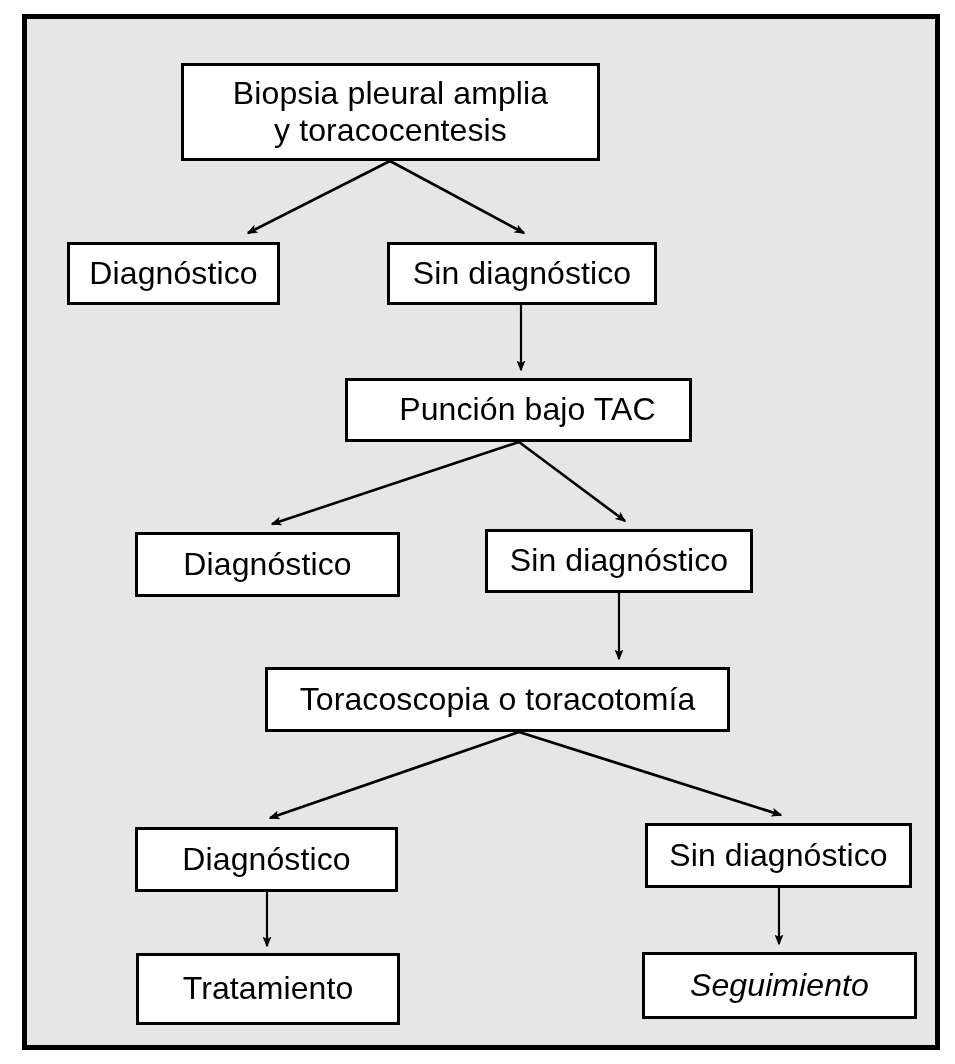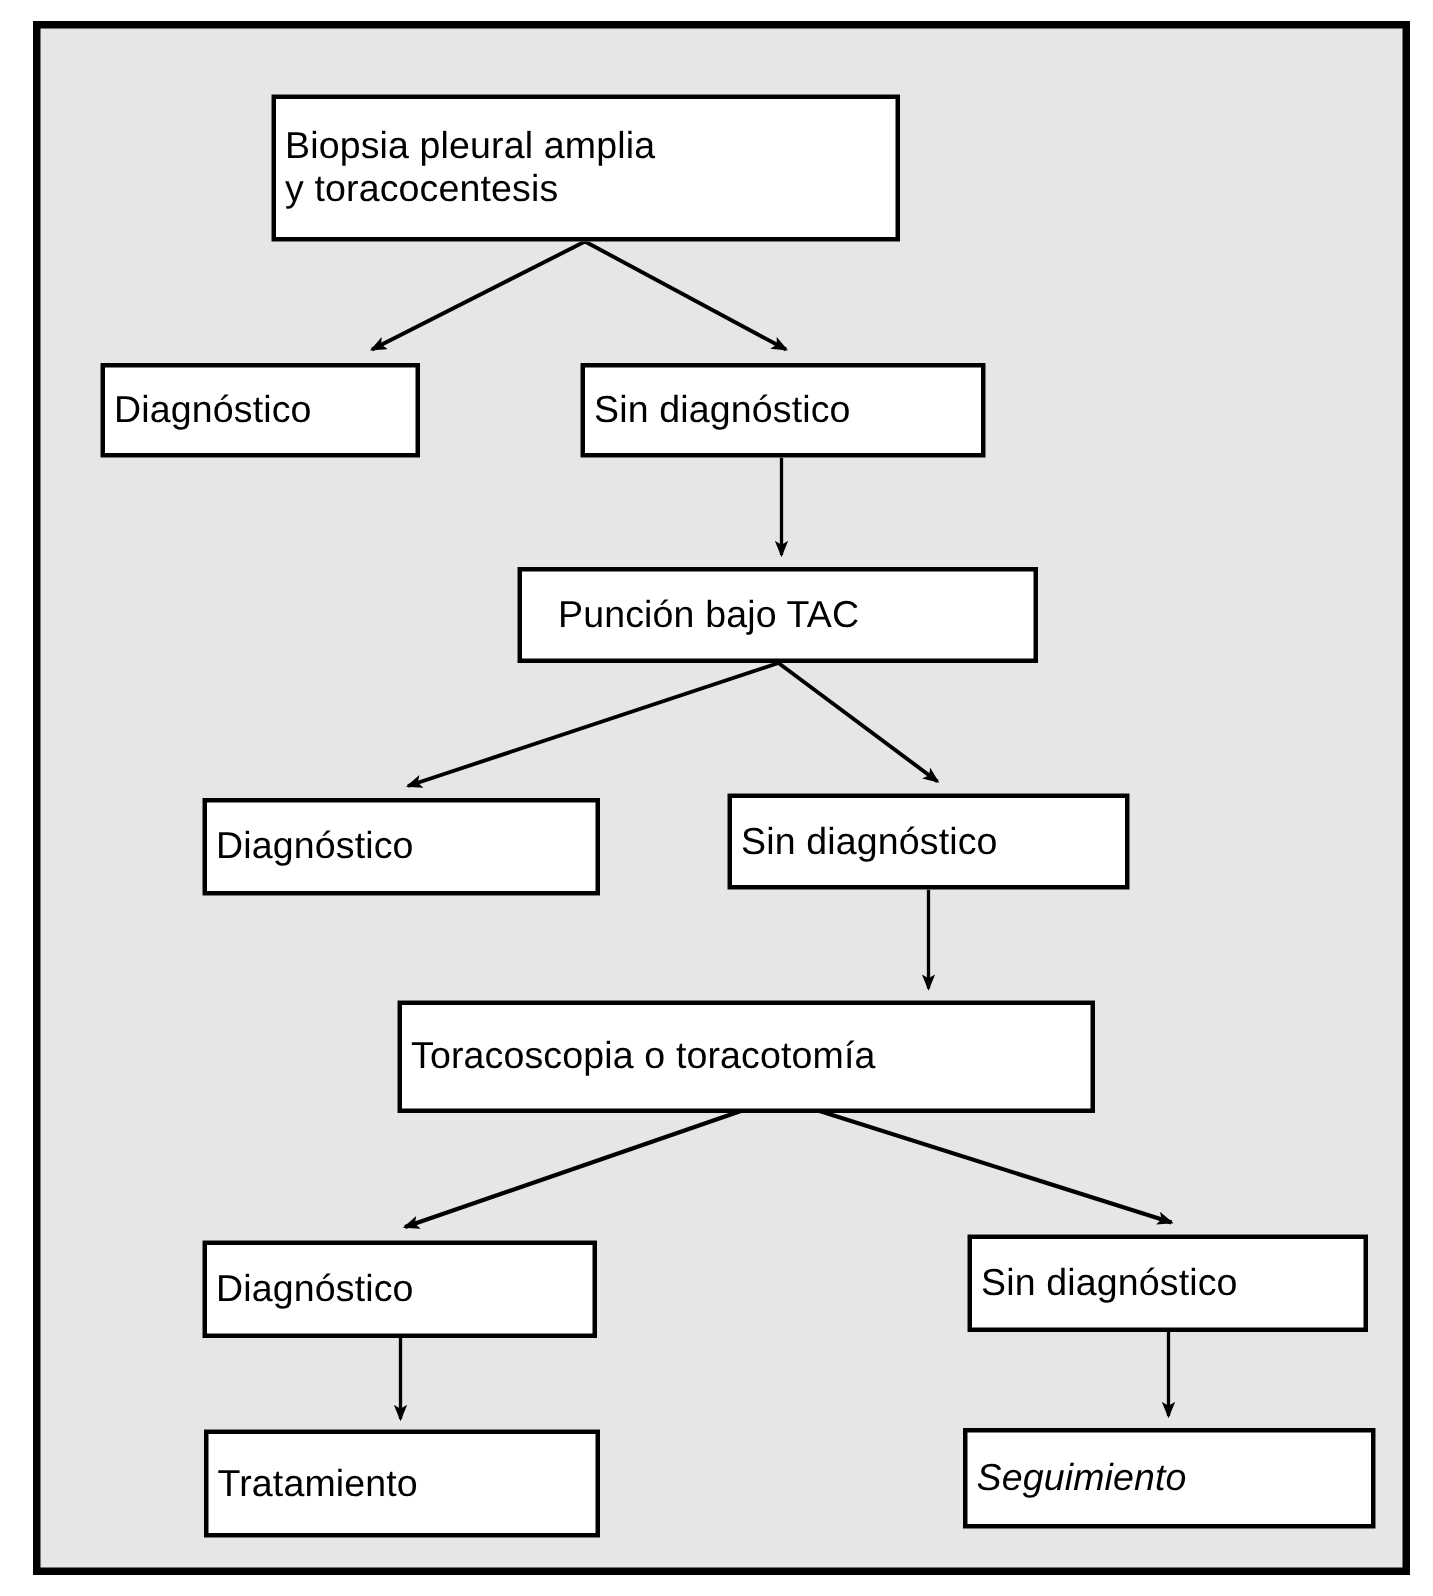--- a/index.html
+++ b/index.html
@@ -32,24 +32,24 @@
     pointer-events: none;
   }
   .node-box {
     position: absolute;
     box-sizing: border-box;
     background: #ffffff;
     border: 3px solid #000000;
     display: flex;
     align-items: center;
     justify-content: center;
-    text-align: left;
+    text-align: center;
     color: #000000;
     font-family: "Liberation Sans", sans-serif;
-    font-size: 25px;
+    font-size: 32px;
     line-height: 1.16;
     letter-spacing: 0.1px;
     white-space: pre-line;
     padding: 0 6px;
   }
   .node-label {
     display: block;
     width: 100%;
     white-space: pre-line;
   }
@@ -99,21 +99,21 @@
 </div>
 <div class="node-box" id="node-puncion-tac" style="left: 345px; top: 378px; width: 347px; height: 64px; padding-left: 24px;">
   <span class="node-label">Punción bajo TAC</span>
 </div>
 <div class="node-box" id="node-diagnostico-2" style="left: 135px; top: 532px; width: 265px; height: 65px;">
   <span class="node-label">Diagnóstico</span>
 </div>
 <div class="node-box" id="node-sin-diagnostico-2" style="left: 485px; top: 529px; width: 268px; height: 64px;">
   <span class="node-label">Sin diagnóstico</span>
 </div>
-<div class="node-box" id="node-toracoscopia" style="left: 265px; top: 667px; width: 465px; height: 75px;">
+<div class="node-box" id="node-toracoscopia" style="left: 265px; top: 667px; width: 465px; height: 65px;">
   <span class="node-label">Toracoscopia o toracotomía</span>
 </div>
 <div class="node-box" id="node-diagnostico-3" style="left: 135px; top: 827px; width: 263px; height: 65px;">
   <span class="node-label">Diagnóstico</span>
 </div>
 <div class="node-box" id="node-sin-diagnostico-3" style="left: 645px; top: 823px; width: 267px; height: 65px;">
   <span class="node-label">Sin diagnóstico</span>
 </div>
 <div class="node-box" id="node-tratamiento" style="left: 136px; top: 953px; width: 264px; height: 72px;">
   <span class="node-label">Tratamiento</span>

